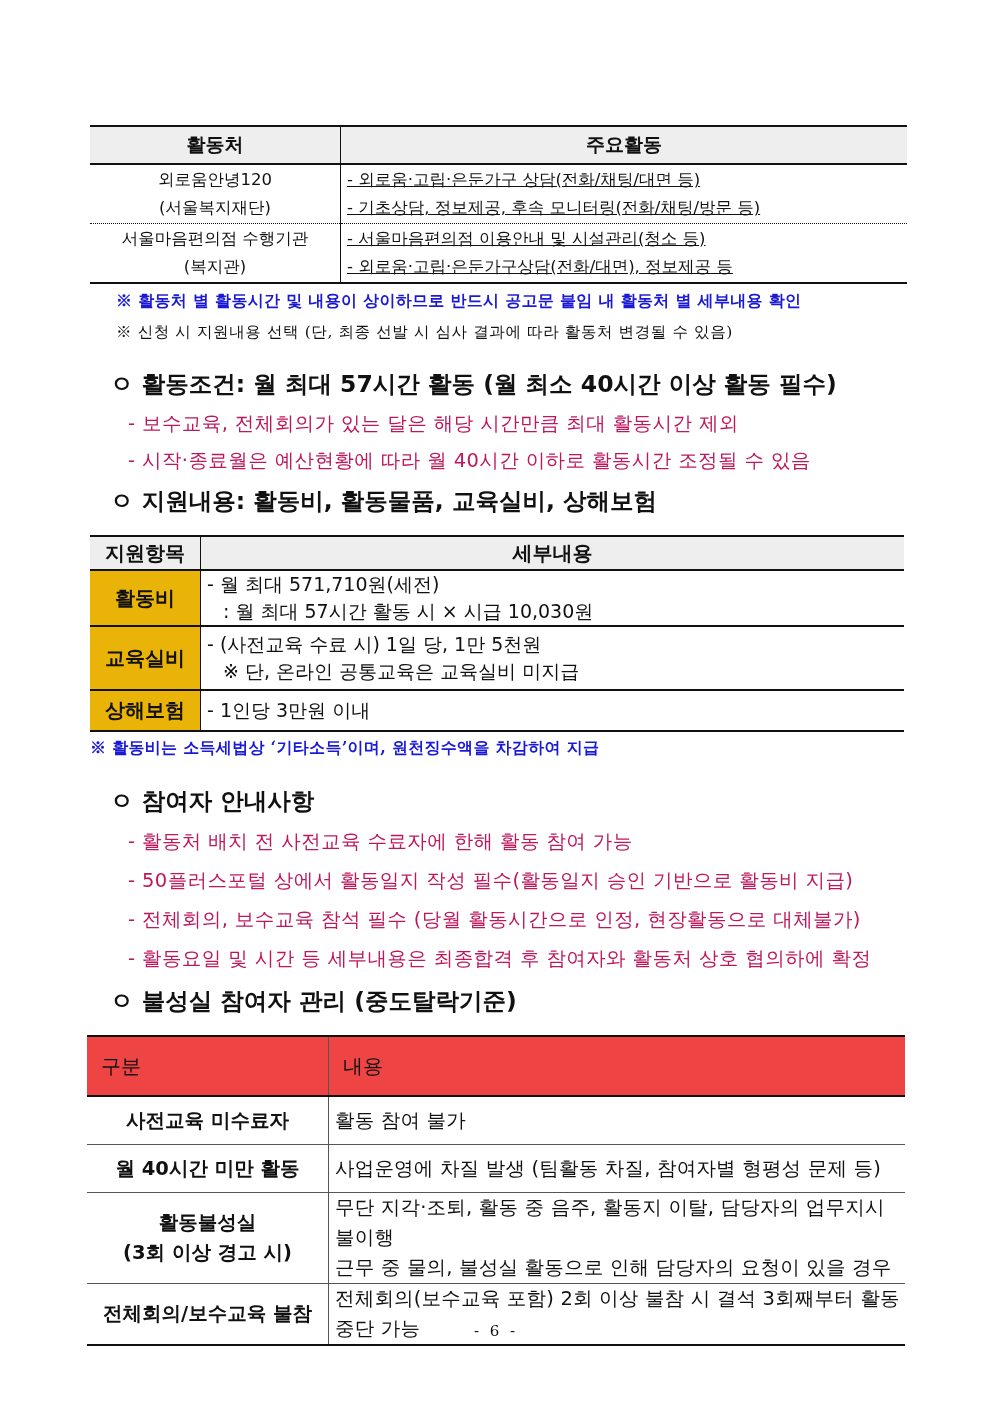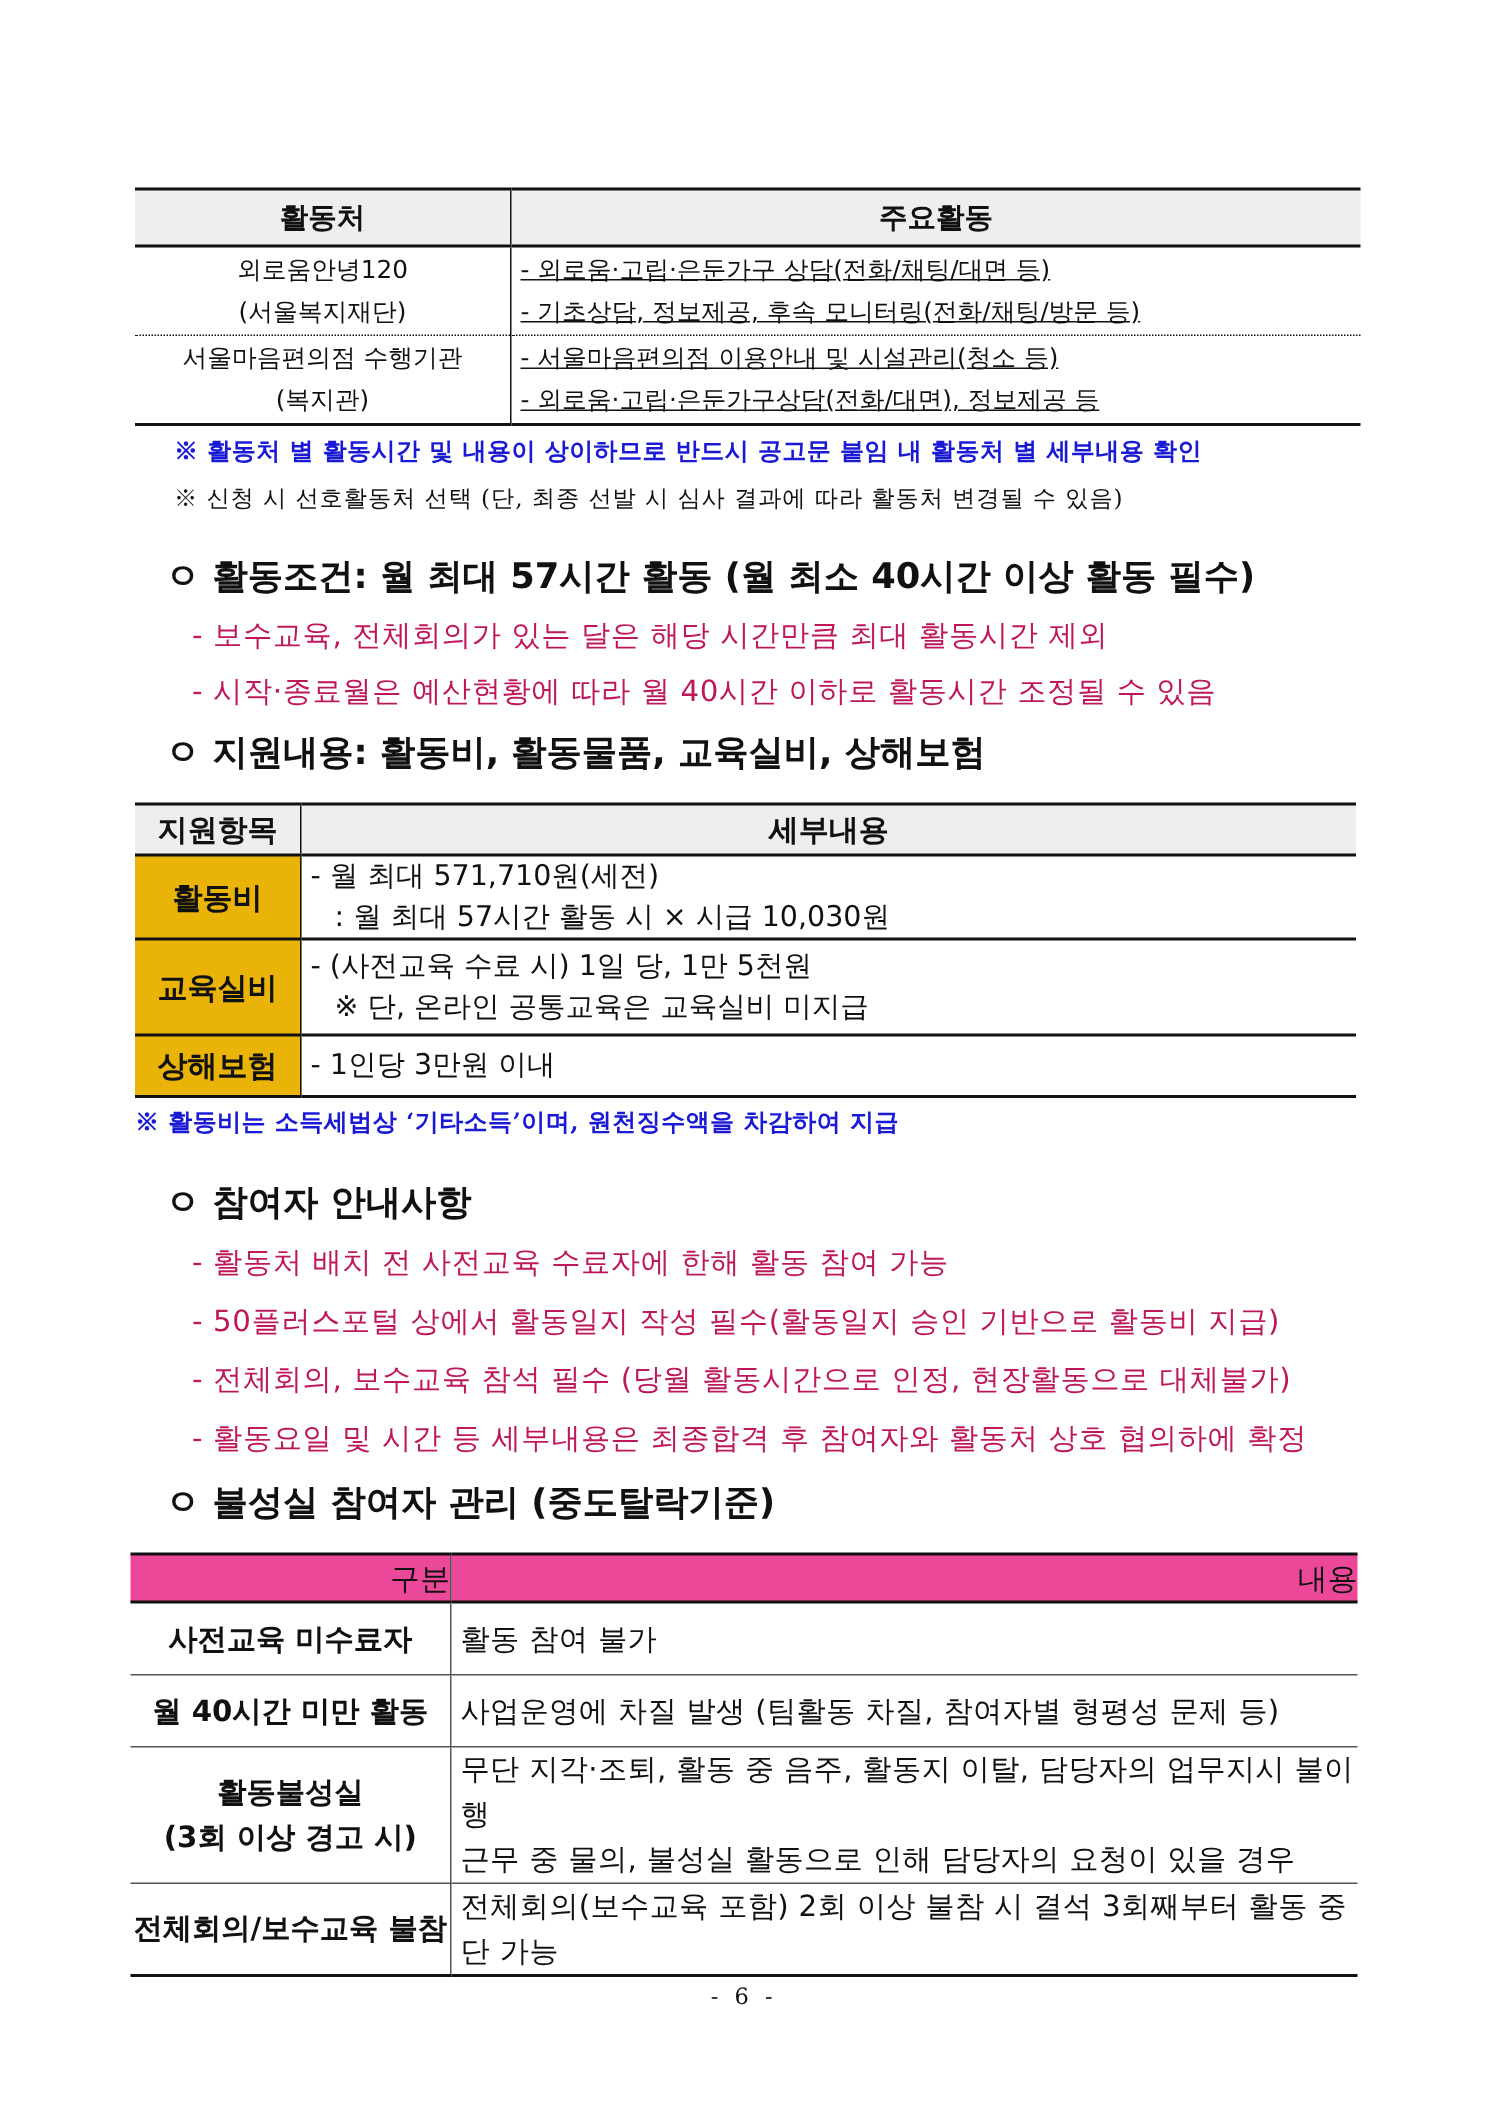--- a/index.html
+++ b/index.html
@@ -117,28 +117,28 @@
     
     .t3 {
       position: absolute;
       left: 87px;
       top: 1035px;
       width: 818px;
       border-collapse: collapse;
       font-size: 19.5px;
     }
     .t3 th {
-      background: #ec4899;
+      background: #ef4444;
       font-weight: normal;
       font-size: 20px;
       height: 30px;
       border-top: 2px solid #111;
       border-bottom: 2px solid #111;
-      padding: 0;
-      text-align: right;
+      padding: 14px;
+      text-align: left;
     }
     .t3 th.c1, .t3 td.c1 { width: 213px; border-right: 1.5px solid #555; }
     .t3 td {
       border-bottom: 1.5px solid #555;
       padding: 0;
       vertical-align: middle;
     }
     .t3 td.c1 { text-align: center; font-weight: bold; font-size: 19.5px; line-height: 30px;}
     .t3 td.c2 { padding-left: 6px; line-height: 30px; letter-spacing: 0.2px;}
     .t3 tr.r1 td { height: 47px; }
@@ -185,21 +185,21 @@
       </td>
       <td class="c2">
         <div>- 서울마음편의점 이용안내 및 시설관리(청소 등)</div>
         <div>- 외로움·고립·은둔가구상담(전화/대면), 정보제공 등</div>
       </td>
     </tr>
   </tbody>
 </table>
 
 <div class="abs note-blue" style="left:116px; top:291px;">※ 활동처 별 활동시간 및 내용이 상이하므로 반드시 공고문 붙임 내 활동처 별 세부내용 확인</div>
-<div class="abs note-black" style="left:116px; top:322px;">※ 신청 시 선호활동처 선택 (단, 최종 선발 시 심사 결과에 따라 활동처 변경될 수 있음)</div>
+<div class="abs note-black" style="left:116px; top:322px;">※ 신청 시 지원내용 선택 (단, 최종 선발 시 심사 결과에 따라 활동처 변경될 수 있음)</div>
 
 <div class="abs section-title" style="left:110px; top:368px;">ㅇ 활동조건: 월 최대 57시간 활동 (월 최소 40시간 이상 활동 필수)</div>
 <div class="abs bullet-line" style="left:128px; top:410px;">- 보수교육, 전체회의가 있는 달은 해당 시간만큼 최대 활동시간 제외</div>
 <div class="abs bullet-line" style="left:128px; top:447px;">- 시작·종료월은 예산현황에 따라 월 40시간 이하로 활동시간 조정될 수 있음</div>
 
 <div class="abs section-title" style="left:110px; top:485px;">ㅇ 지원내용: 활동비, 활동물품, 교육실비, 상해보험</div>
 
 <table class="t2">
   <thead>
     <tr>

